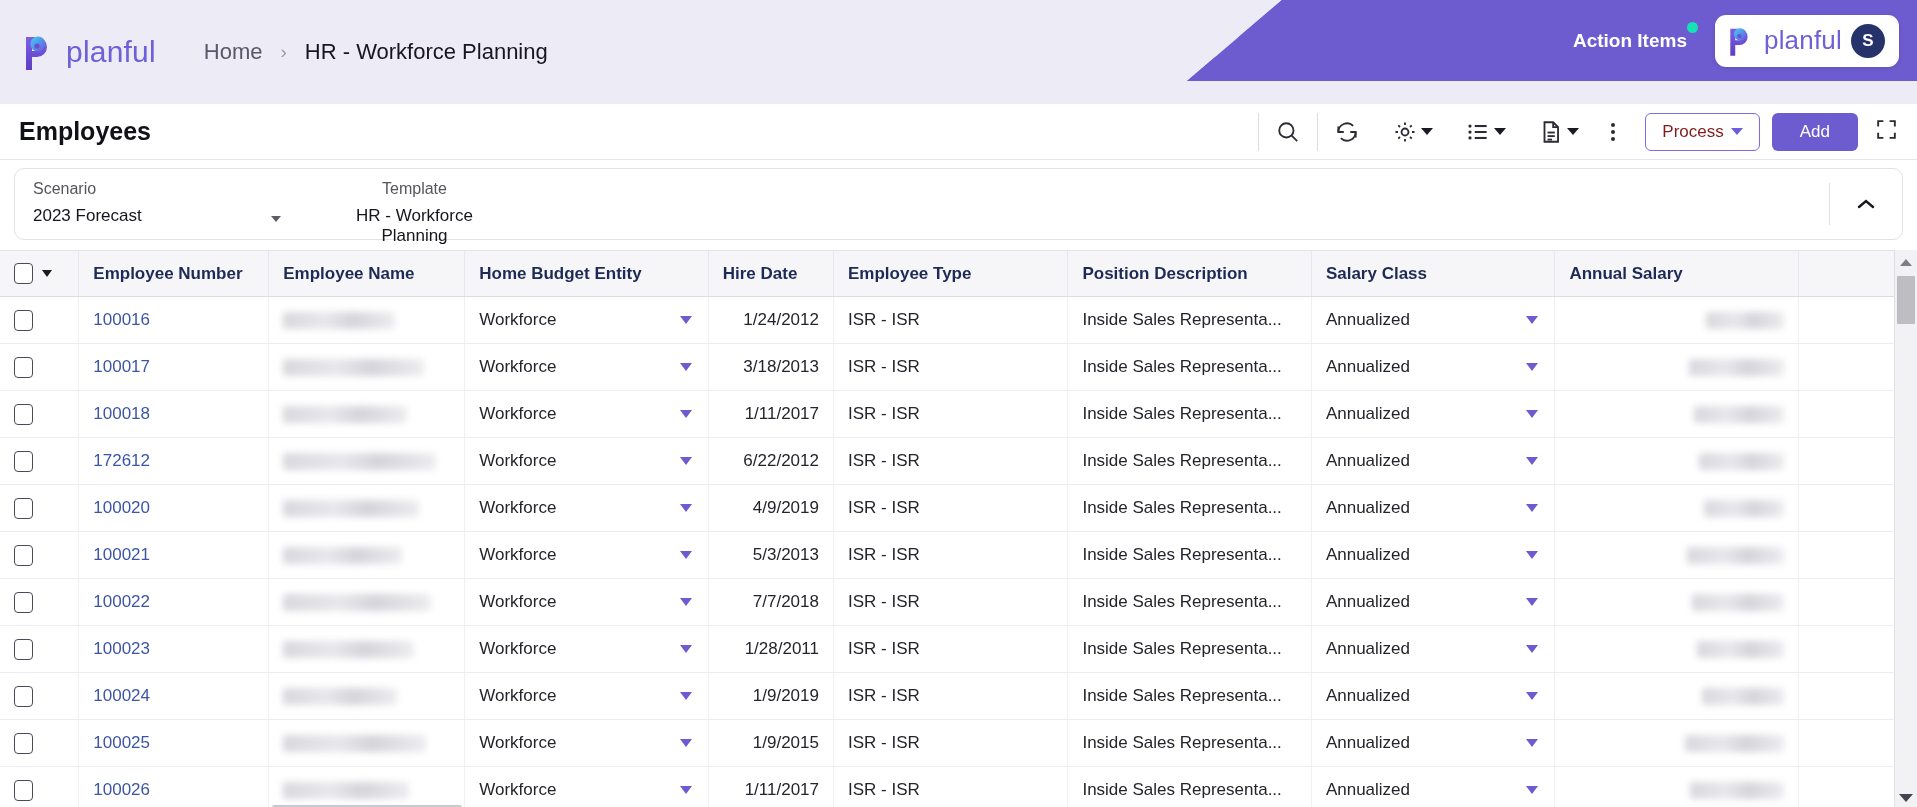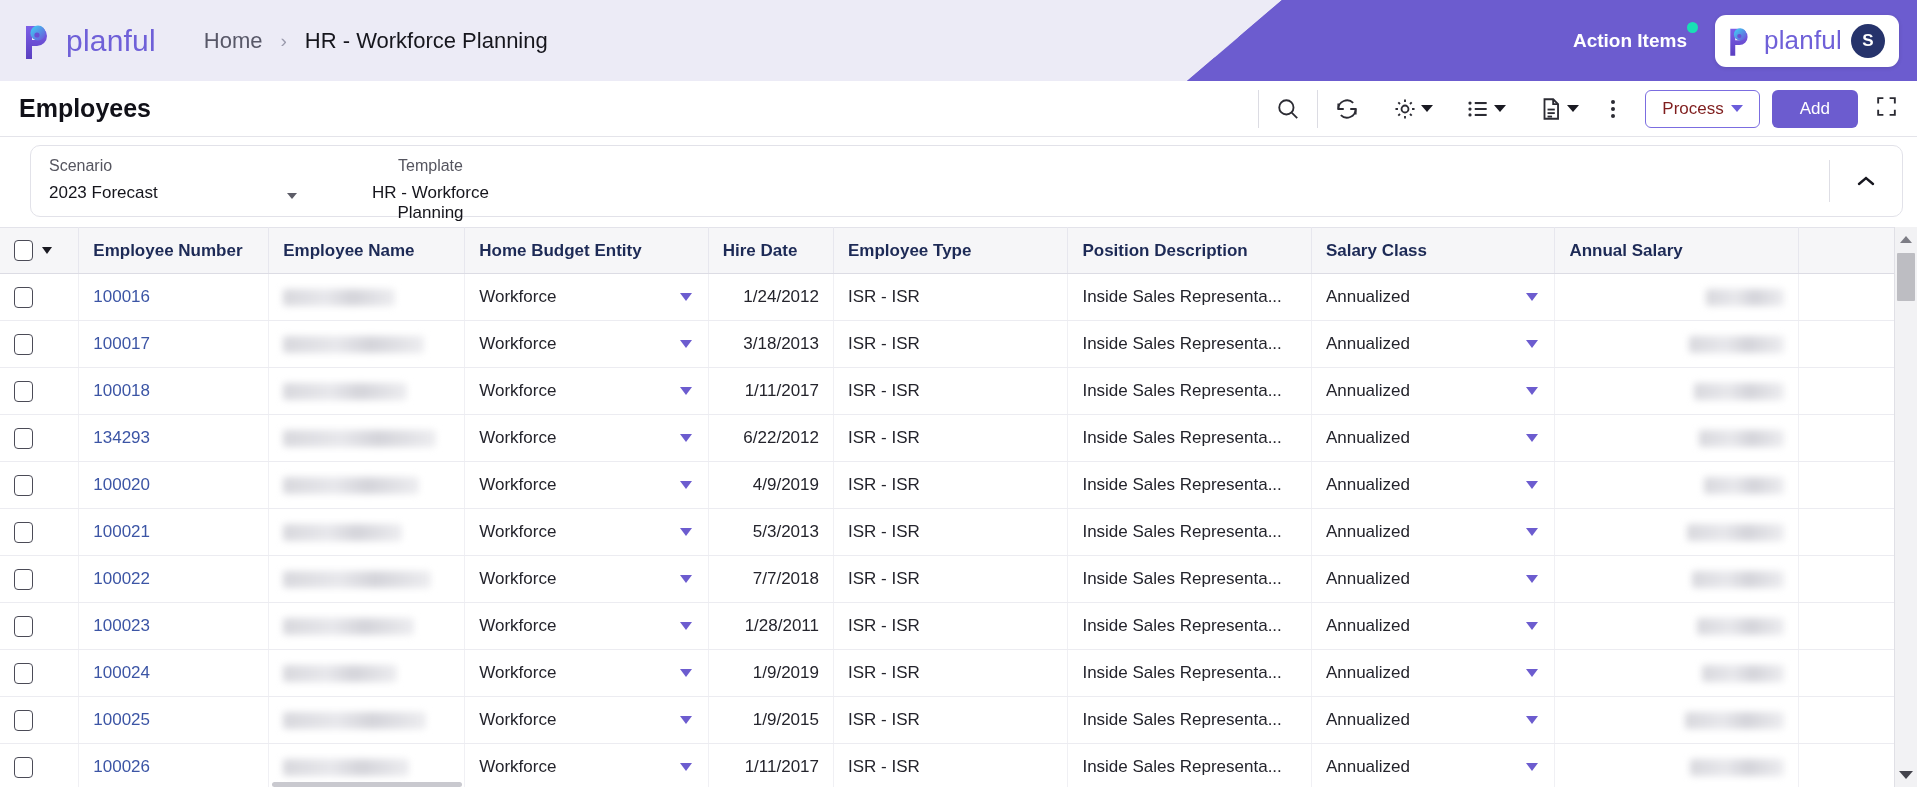--- a/index.html
+++ b/index.html
@@ -6,21 +6,21 @@
   html, body {
     width: 1917px; height: 807px;
     font-family: "Liberation Sans", sans-serif;
     background: #ffffff;
     overflow: hidden;
   }
 
   
   .topbar {
     position: relative;
-    height: 81px;
+    height: 104px;
     background: #ecebf6;
     display: flex;
     align-items: center;
     overflow: hidden;
   }
   .purple-band {
     position: absolute;
     top: 0; right: 0;
     height: 81px;
     width: 730px;
@@ -126,21 +126,21 @@
   .btn-process .caret { border-top-color: #6b5ddb; }
   .btn-add {
     background: #6c5ccf; color: #fff; border: none;
     border-radius: 6px; height: 38px; padding: 0 28px;
     font-size: 17px; cursor: pointer; margin-left: 12px;
     font-family: inherit;
   }
   .expand-icon { margin: 0 18px 0 16px; cursor: pointer; }
 
   
-  .filter-wrap { padding: 8px 14px 0 30px; background: #fff; }
+  .filter-wrap { padding: 8px 14px 0 14px; background: #fff; }
   .filter-card {
     border: 1px solid #e2e2e9;
     border-radius: 10px;
     height: 72px;
     display: flex; align-items: stretch;
     position: relative;
     background: #fff;
   }
   .filter-field {
     padding: 11px 0 0 18px;
@@ -543,21 +543,21 @@
                 <span class="cell-caret"></span>
               </span>
             </td>
             <td class="num">
               <span class="redacted" style="width:90px;margin-left:auto"></span>
             </td>
             <td></td>
           </tr>
           <tr>
             <td><span class="chk"></span></td>
-            <td><span class="cell-link">134293</span></td>
+            <td><span class="cell-link">172612</span></td>
             <td>
               <span class="redacted" style="width:153px"></span>
             </td>
             <td>
               <span class="cell-flex">
                 <span>Workforce</span>
                 <span class="cell-caret"></span>
               </span>
             </td>
             <td class="num">6/22/2012</td>

